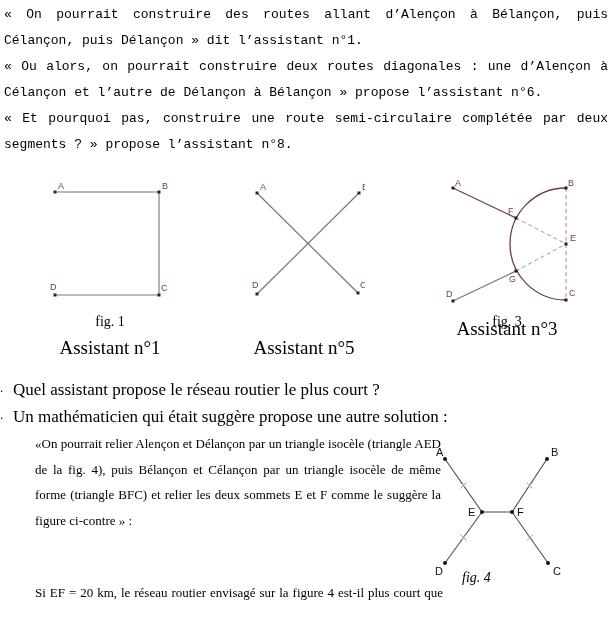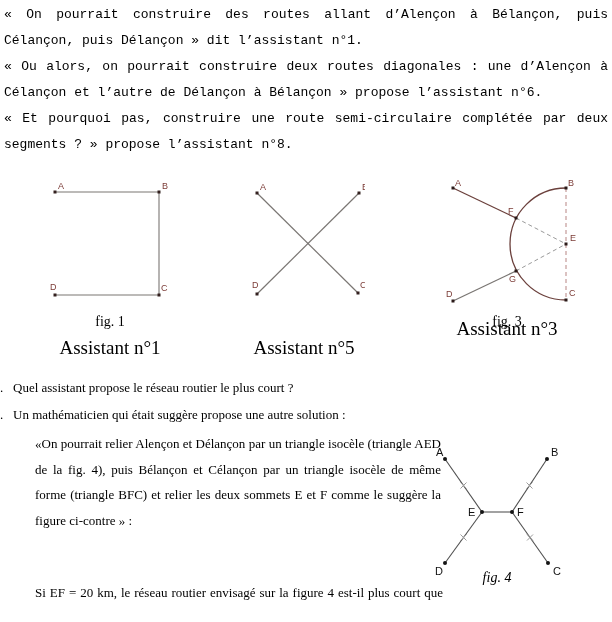--- a/index.html
+++ b/index.html
@@ -18,32 +18,32 @@
   .toptext p{margin:0;}
   .figsvg{position:absolute;}
   .cap{
     position:absolute;width:110px;text-align:center;
     font-size:14px;
   }
   .subcap{
     position:absolute;width:110px;text-align:center;
     font-size:19px;font-style:normal;
   }
-  .qline{position:absolute;left:13px;font-size:13px;white-space:nowrap;}
+  .qline{position:absolute;left:13px;font-size:17px;white-space:nowrap;}
   .marker{position:absolute;left:0px;width:4px;overflow:hidden;font-size:13px;}
   .quoteblock{
     position:absolute;left:35px;top:431px;width:406px;
     line-height:25.5px;text-align:justify;
   }
   .efblock{
     position:absolute;left:35px;top:570px;width:408px;
     line-height:34px;text-align:justify;margin-top:6px;
   }
   .cap4{
-    position:absolute;left:462px;top:570px;width:70px;text-align:center;
+    position:absolute;left:462px;top:570px;width:70px;
     font-style:italic;font-size:14px;
   }
   svg text{font-family:"Liberation Sans","DejaVu Sans",sans-serif;}
   .lbl-maroon{fill:#7b3b36;font-size:9px;}
   .lbl-black{fill:#111111;font-size:11px;}
 </style>
 </head>
 <body>
 
 <div id="page">

